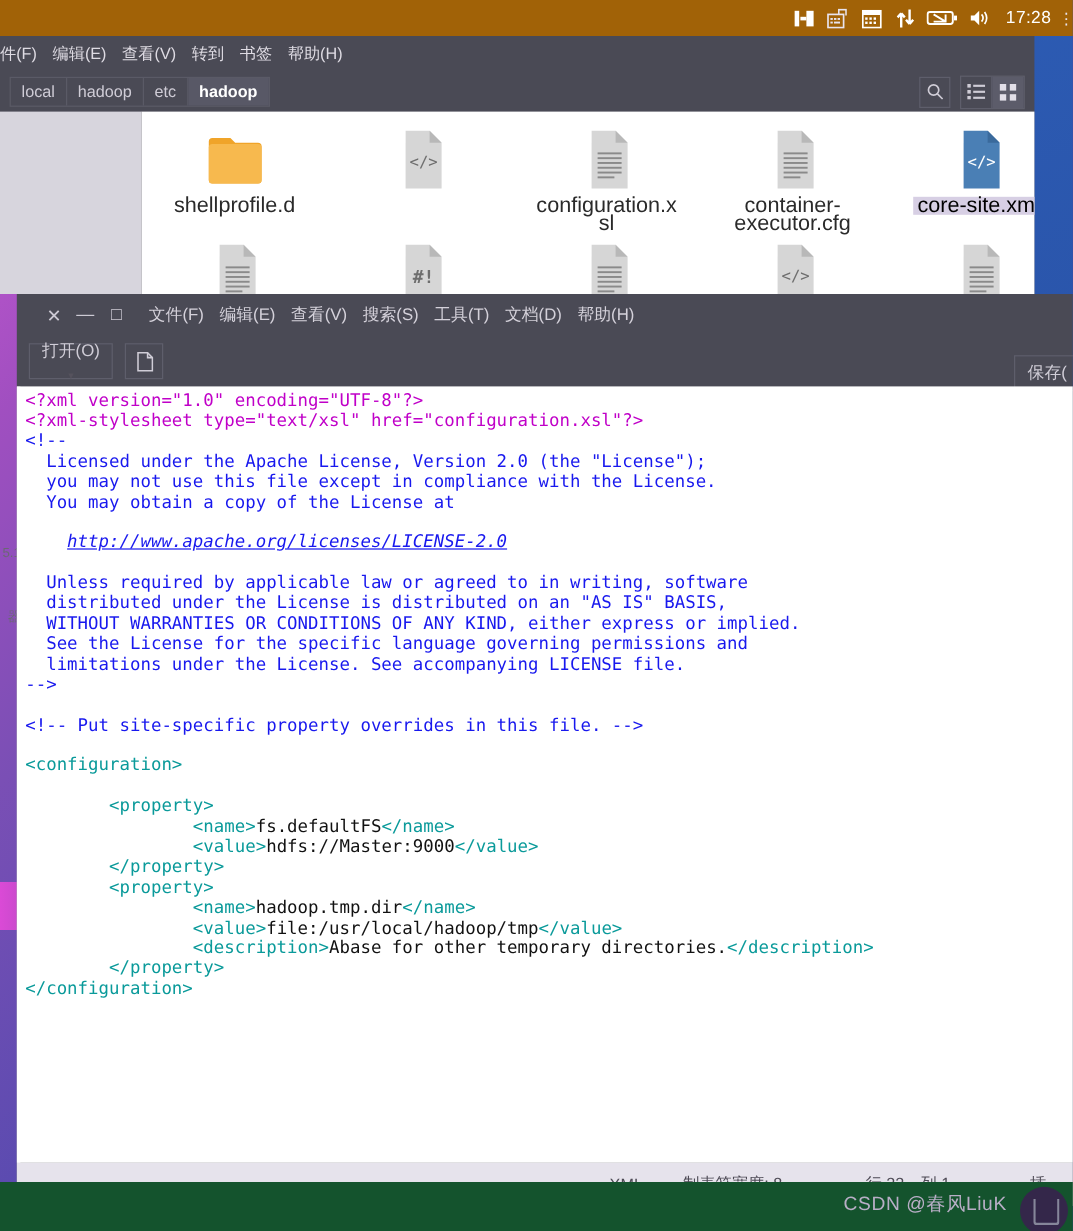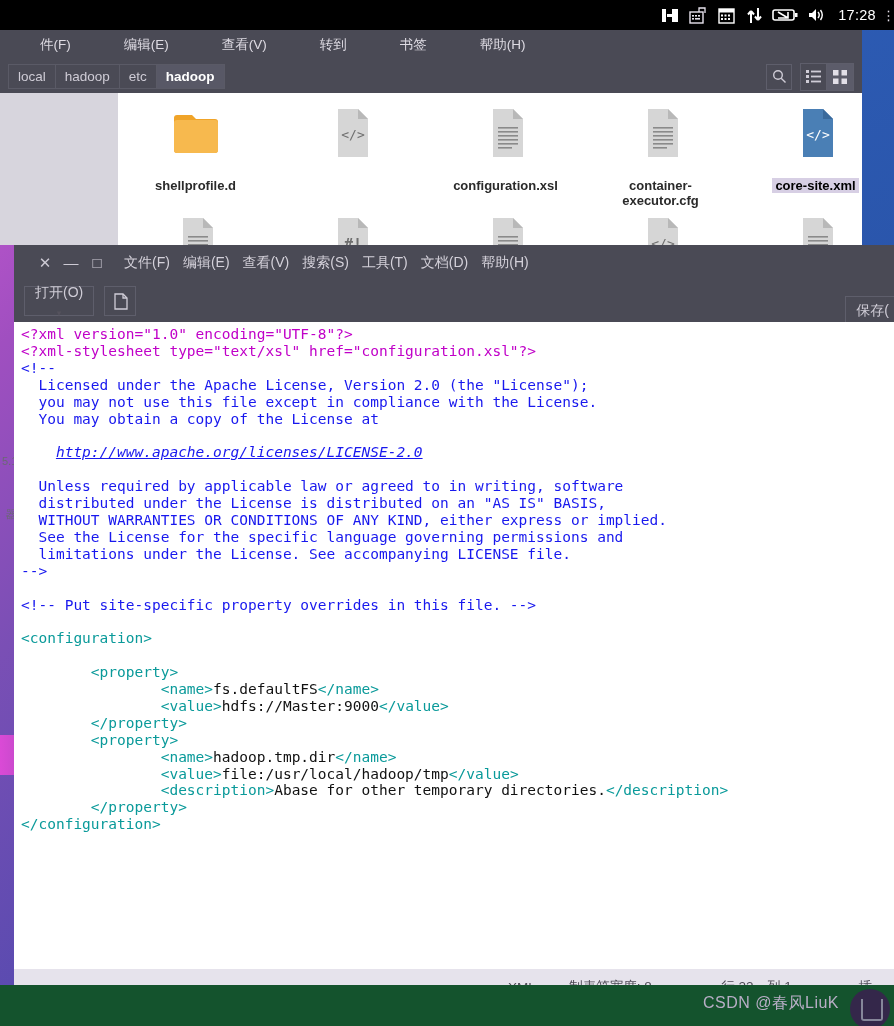--- a/index.html
+++ b/index.html
@@ -21,21 +21,21 @@
   }
   #desktop-magenta-band {
     position: absolute; left: 0; top: 735px; width: 40px; height: 40px;
     background: linear-gradient(90deg, #e04ad8, #c549c9 60%, #a74bc0);
     opacity: .95;
   }
 
   
   #top-panel {
     position: absolute; left: 0; top: 0; width: 894px; height: 30px;
-    background: #000000;
+    background: #a16207;
     display: flex; align-items: center; justify-content: flex-end;
     padding-right: 2px;
     color: #ffffff;
   }
   .tray-icon {
     width: 28px; height: 30px;
     display: flex; align-items: center; justify-content: center;
     color: #e8e3ee;
   }
   .tray-icon svg { display: block; }
@@ -49,21 +49,21 @@
   #filemanager {
     position: absolute; left: 0; top: 30px; width: 862px; height: 215px;
     background: #4a4a55;
     color: #d8d5de;
   }
   #fm-menubar {
     height: 30px; display: flex; align-items: center;
     padding-left: 0px; gap: 13px;
     font-size: 13.5px; color: #dedbe3;
   }
-  #fm-menubar span { cursor: default; padding-left: 40px; }
+  #fm-menubar span { cursor: default; }
   #fm-toolbar {
     height: 33px; display: flex; align-items: center;
     padding: 0 8px 0 0;
     gap: 40px;
   }
   #fm-breadcrumb {
     display: flex; align-items: stretch; height: 25px;
     margin-left: 8px;
     border: 1px solid #5a5a66;
   }
@@ -99,24 +99,23 @@
   .icon-grid {
     display: grid; grid-template-columns: repeat(5, 155px);
     padding: 8px 0 0 0;
   }
   .file-cell {
     display: flex; flex-direction: column; align-items: center;
     padding-top: 6px;
   }
   .file-glyph { width: 46px; height: 52px; position: relative; }
   .file-label {
-    margin-top: 19px; font-size: 13px; color: #2a2a2a;
+    margin-top: 5px; font-size: 18px; color: #2a2a2a;
     text-align: center; line-height: 15px; max-width: 125px;
     word-wrap: break-word;
-    font-weight: bold;
   }
   .file-label.selected {
     background: #d7cfe4; color: #000000; padding: 0 3px;
   }
 
   
   #editor {
     position: absolute; left: 14px; top: 245px; width: 880px; height: 760px;
     background: #4a4a55;
     display: flex; flex-direction: column;

